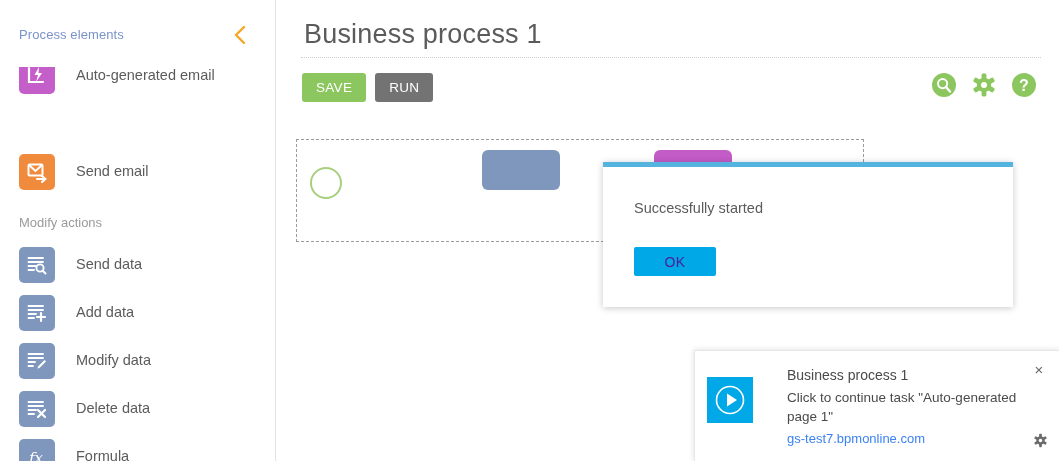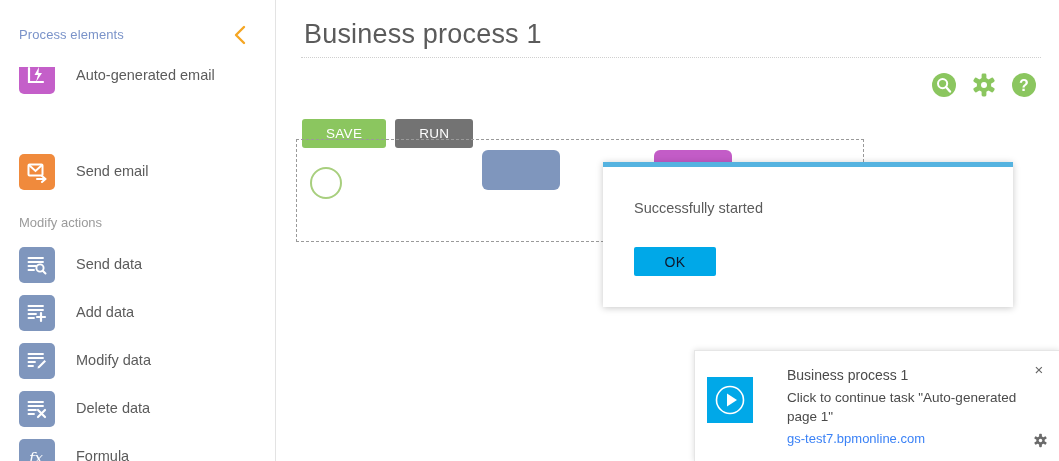--- a/index.html
+++ b/index.html
@@ -101,29 +101,28 @@
     left: 25px; top: 57px;
     width: 740px; height: 0;
     border-top: 1px dotted #cfcfcf;
   }
 
   #toolbar { position:absolute; left:26px; top:73px; height:30px; }
   .tb-btn {
     float: left;
     height: 29px;
     line-height: 29px;
-    padding: 0 24px;
+    padding: 0 14px;
     font-size: 13.5px;
     color: #ffffff;
     border: 0;
     border-radius: 3px;
     cursor: pointer;
     font-family: "Liberation Sans", sans-serif;
     letter-spacing: .3px;
-    margin-top: 46px;
   }
   #btn-save { background: #8bc65f; margin-right: 9px; }
   #btn-run  { background: #737373; margin-right: 16px; }
   #btn-actions {
     float: left;
     height: 29px; line-height: 29px;
     font-size: 13.5px;
     color: #7a93c9;
     cursor: pointer;
     letter-spacing: .3px;
@@ -223,21 +222,21 @@
     font-size: 14.5px;
     color: #5b5b5b;
   }
   #modal-ok {
     position: absolute;
     left: 31px; top: 85px;
     width: 82px; height: 29px;
     line-height: 29px;
     text-align: center;
     background: #00a8e8;
-    color: #0f172a;
+    color: #4c1d95;
     font-size: 14px;
     border: 0;
     border-radius: 2px;
     cursor: pointer;
     font-family: "Liberation Sans", sans-serif;
     letter-spacing: .3px;
   }
 
   
   #notification {

